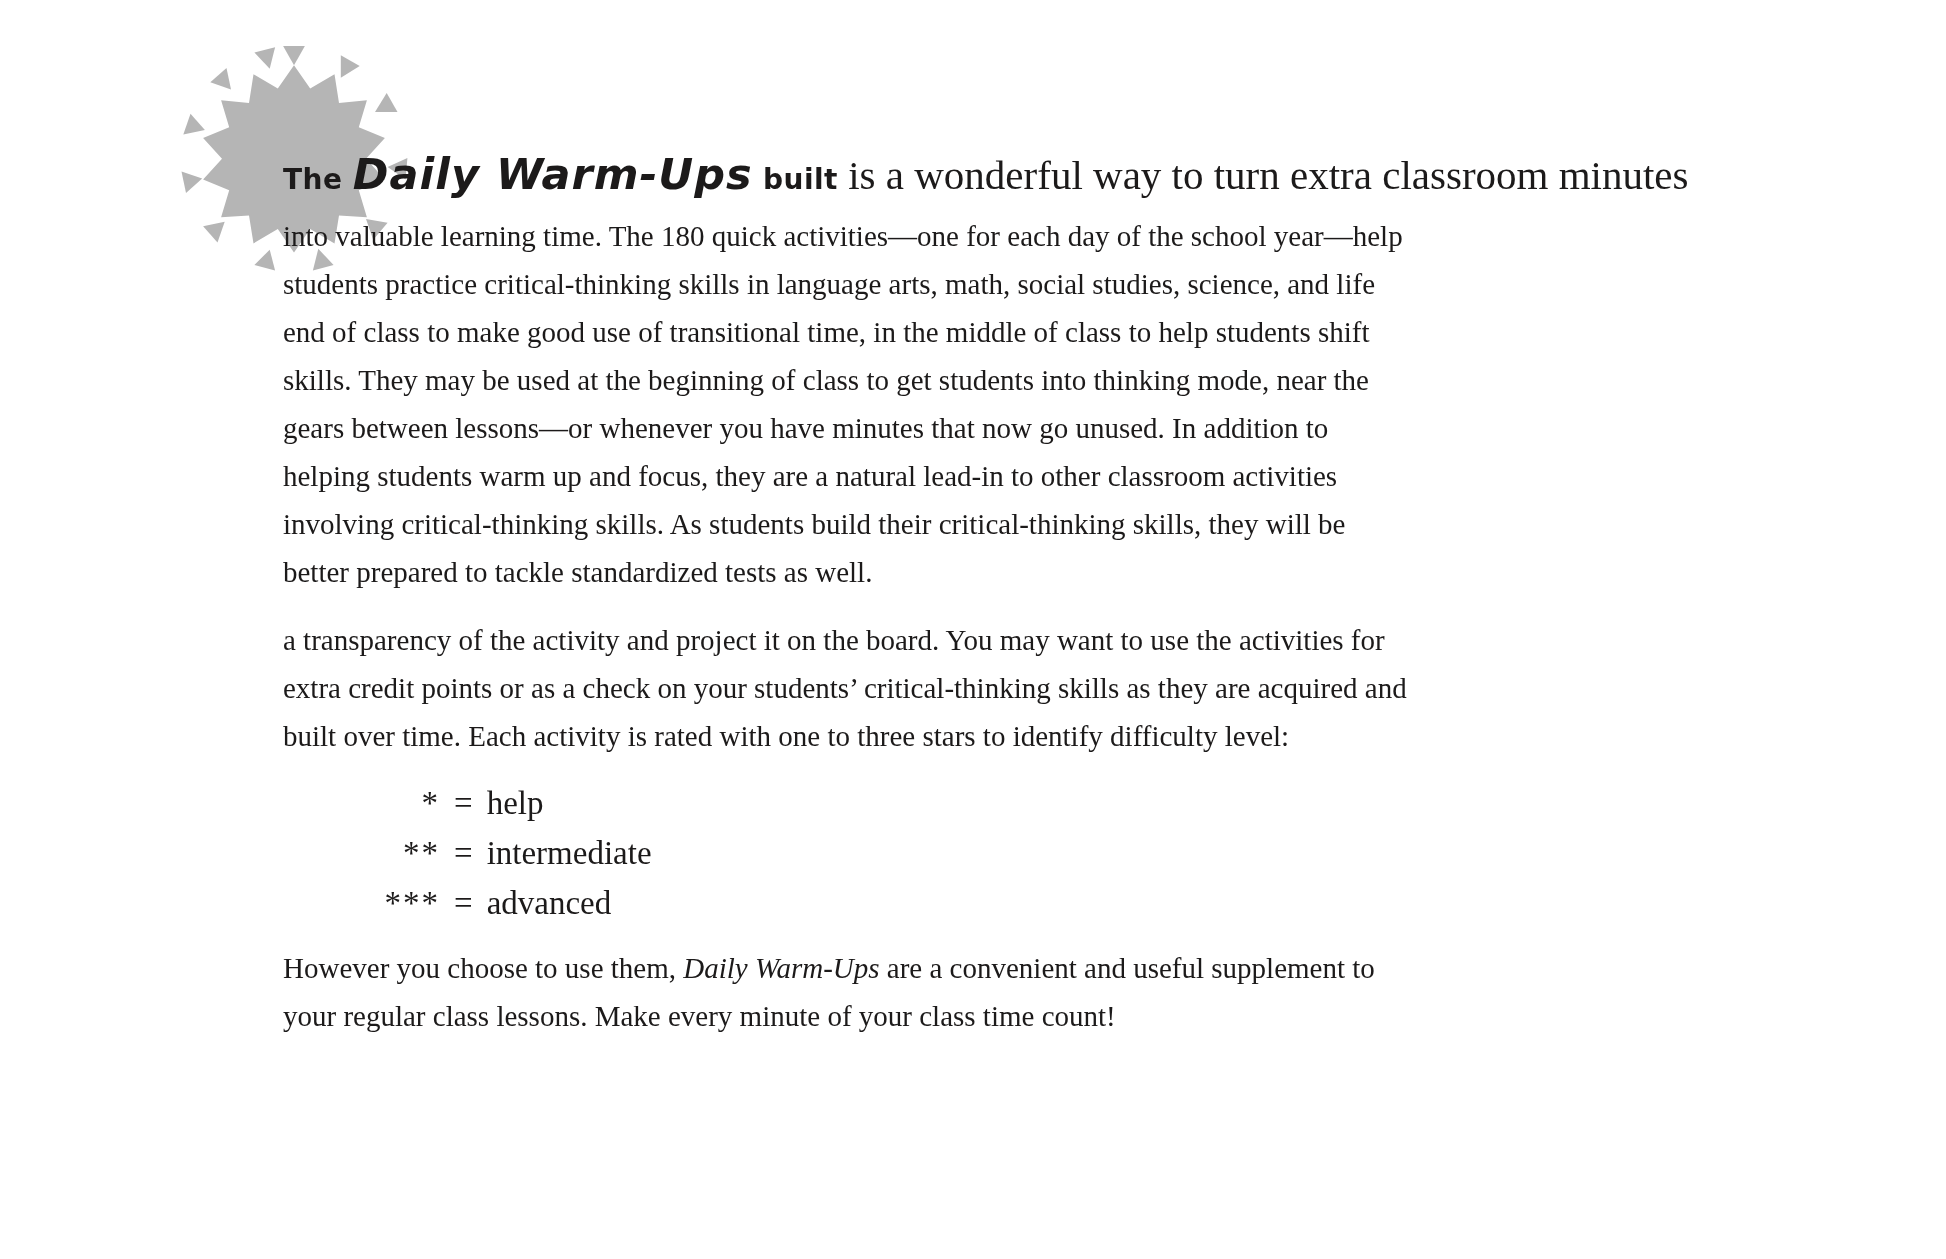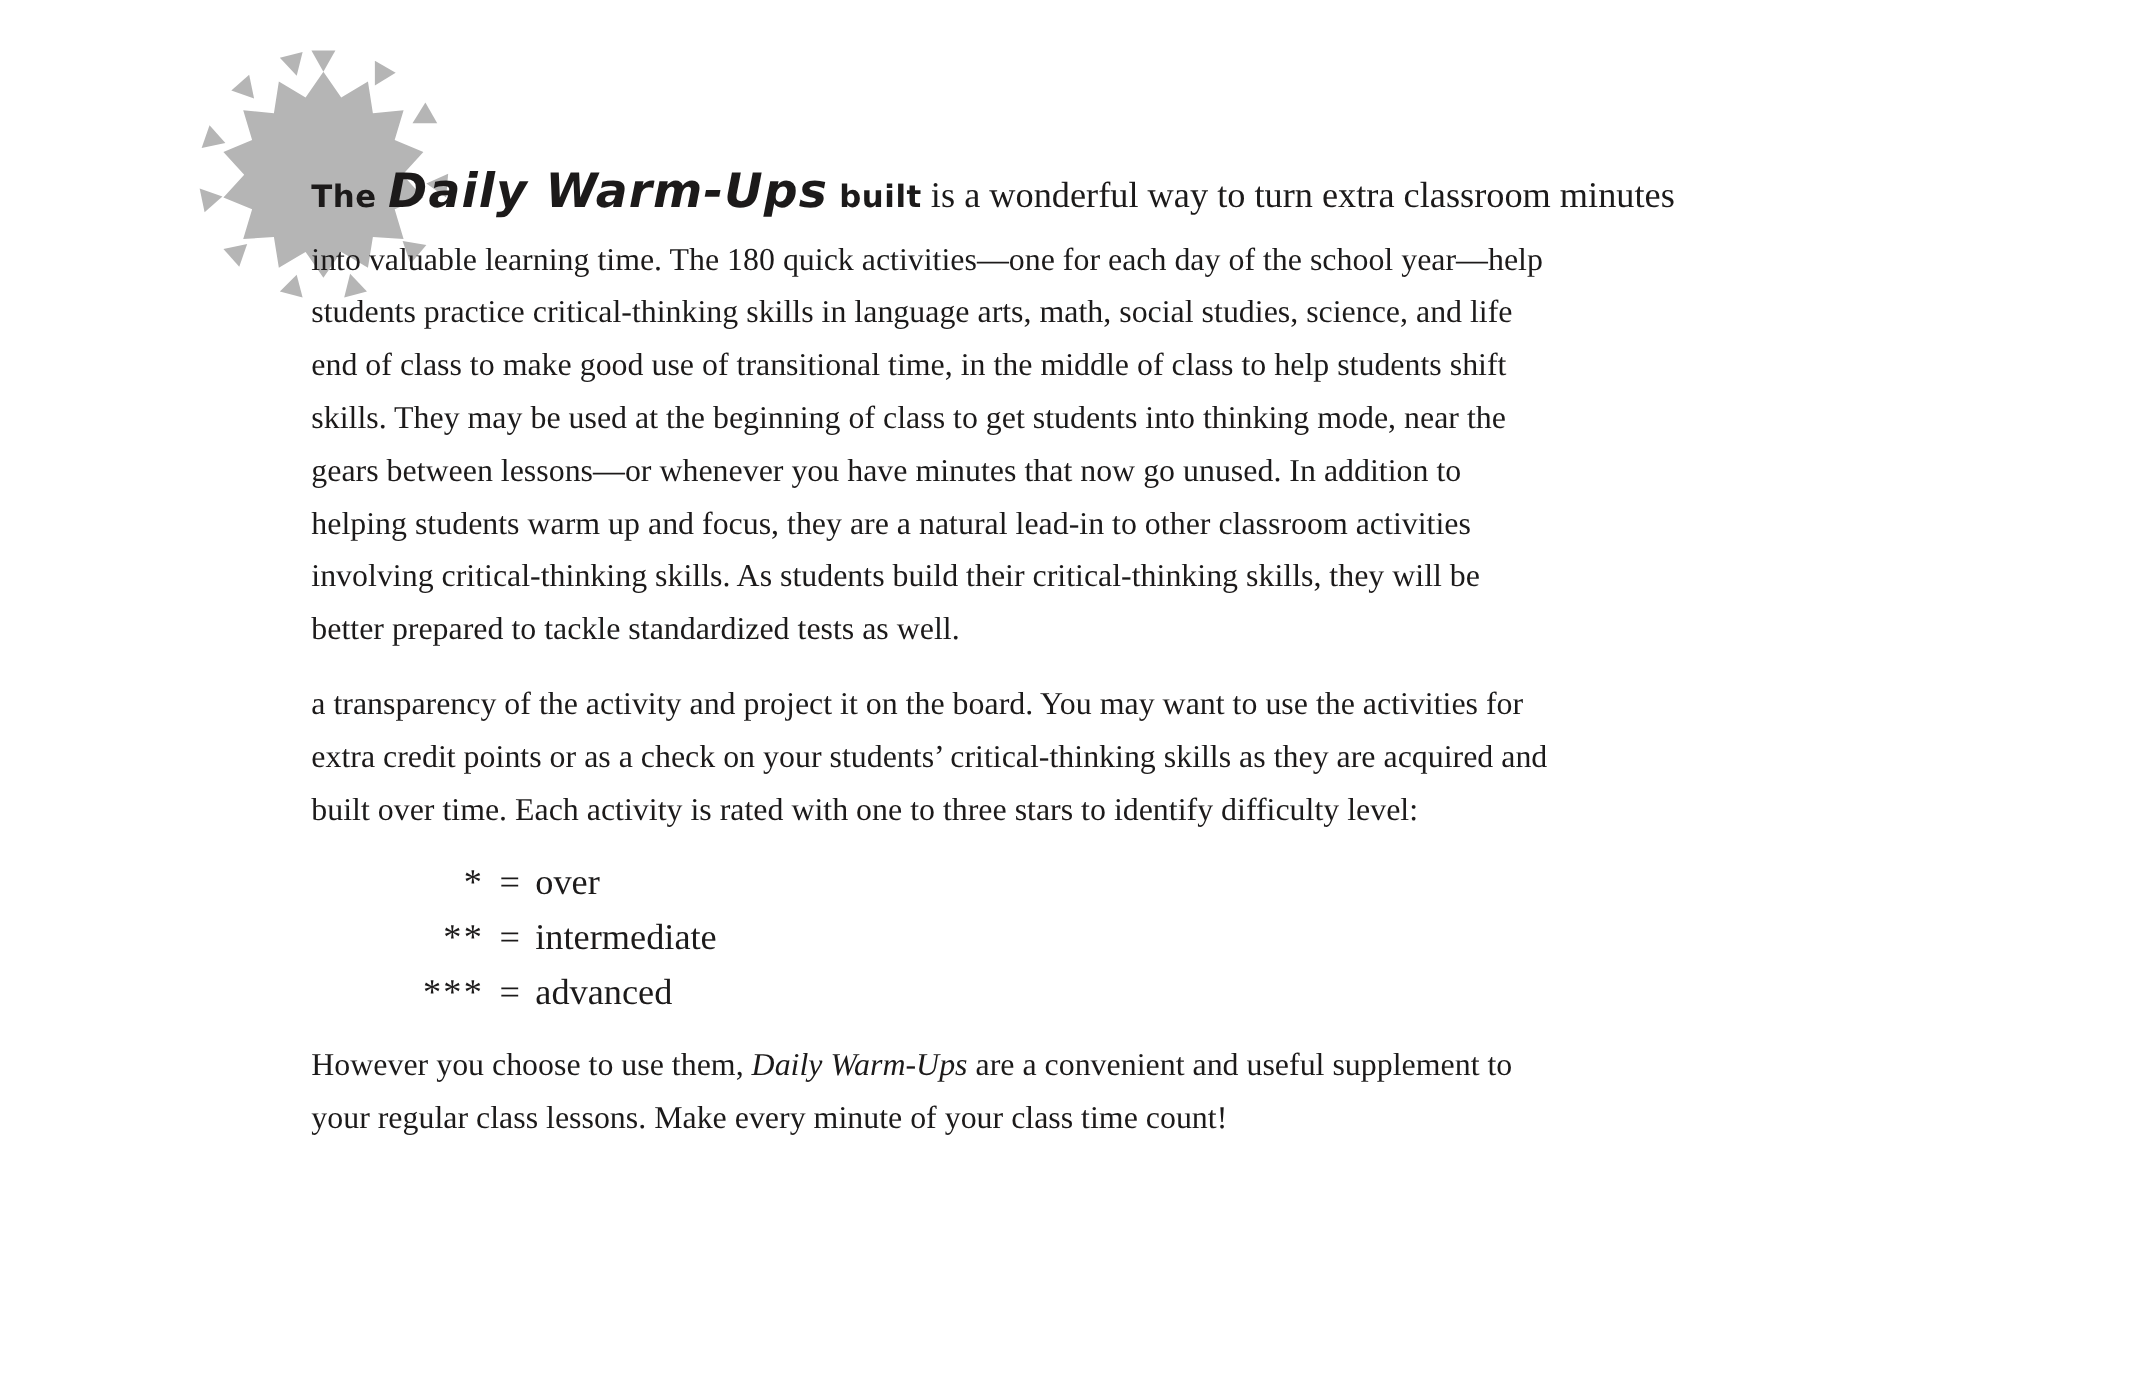--- a/index.html
+++ b/index.html
@@ -43,21 +43,21 @@
     font-size: 28px;
     letter-spacing: 0.5px;
   }
   .head-italic {
     font-family: "DejaVu Sans", sans-serif;
     font-weight: bold;
     font-style: italic;
     font-size: 43px;
     letter-spacing: 1px;
   }
-  .tail { font-size: 33px; text-align: right; }
+  .tail { font-size: 41px; text-align: right; }
   .para2 { margin-top: 20px; }
   .ratings { margin-top: 18px; }
   .rating-row {
     display: flex;
     align-items: baseline;
     font-size: 33px;
     line-height: 50px;
   }
   .stars {
     width: 157px;
@@ -109,21 +109,21 @@
   <div class="para2">
     <div class="line">a transparency of the activity and project it on the board. You may want to use the activities for</div>
     <div class="line">extra credit points or as a check on your students’ critical-thinking skills as they are acquired and</div>
     <div class="line">built over time. Each activity is rated with one to three stars to identify difficulty level:</div>
   </div>
 
   <div class="ratings">
     <div class="rating-row">
       <span class="stars">*</span>
       <span class="eq">=</span>
-      <span>over</span>
+      <span>help</span>
     </div>
     <div class="rating-row">
       <span class="stars">**</span>
       <span class="eq">=</span>
       <span>intermediate</span>
     </div>
     <div class="rating-row">
       <span class="stars">***</span>
       <span class="eq">=</span>
       <span>advanced</span>

